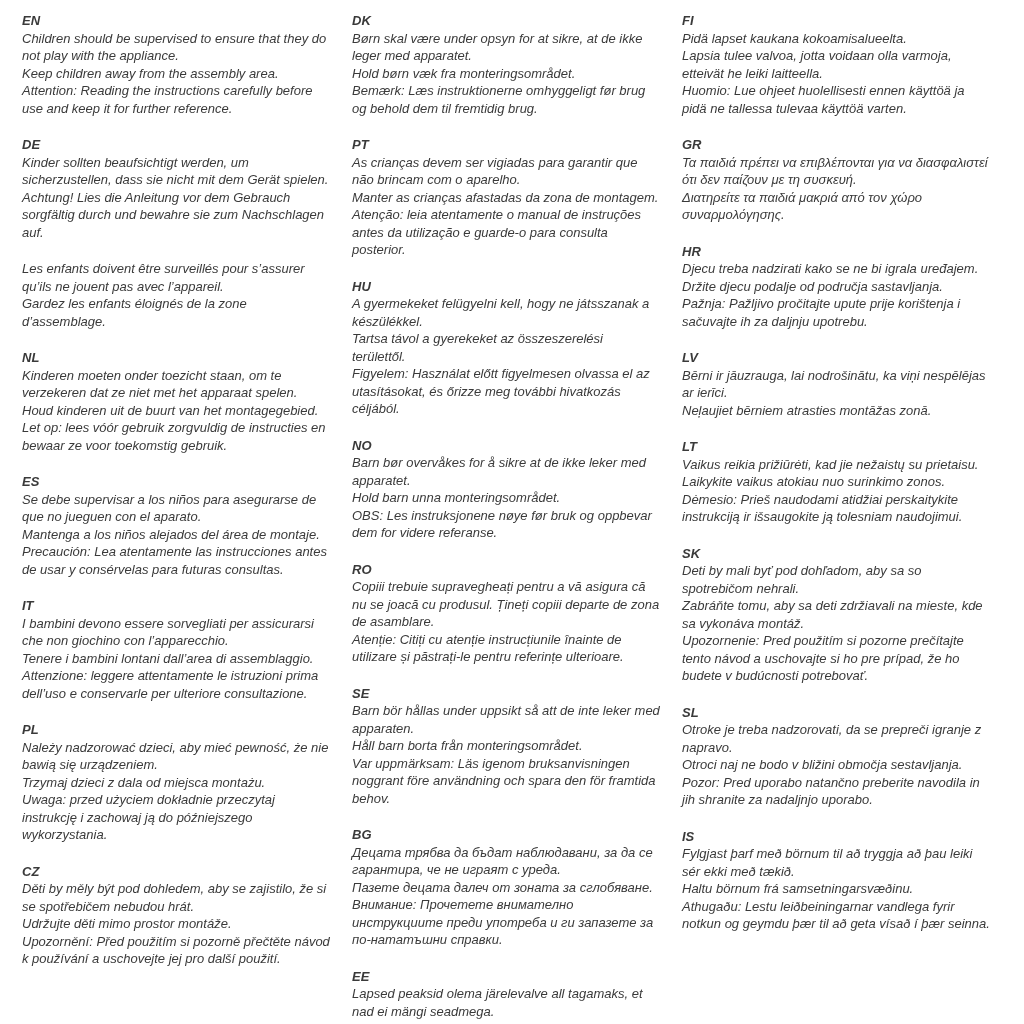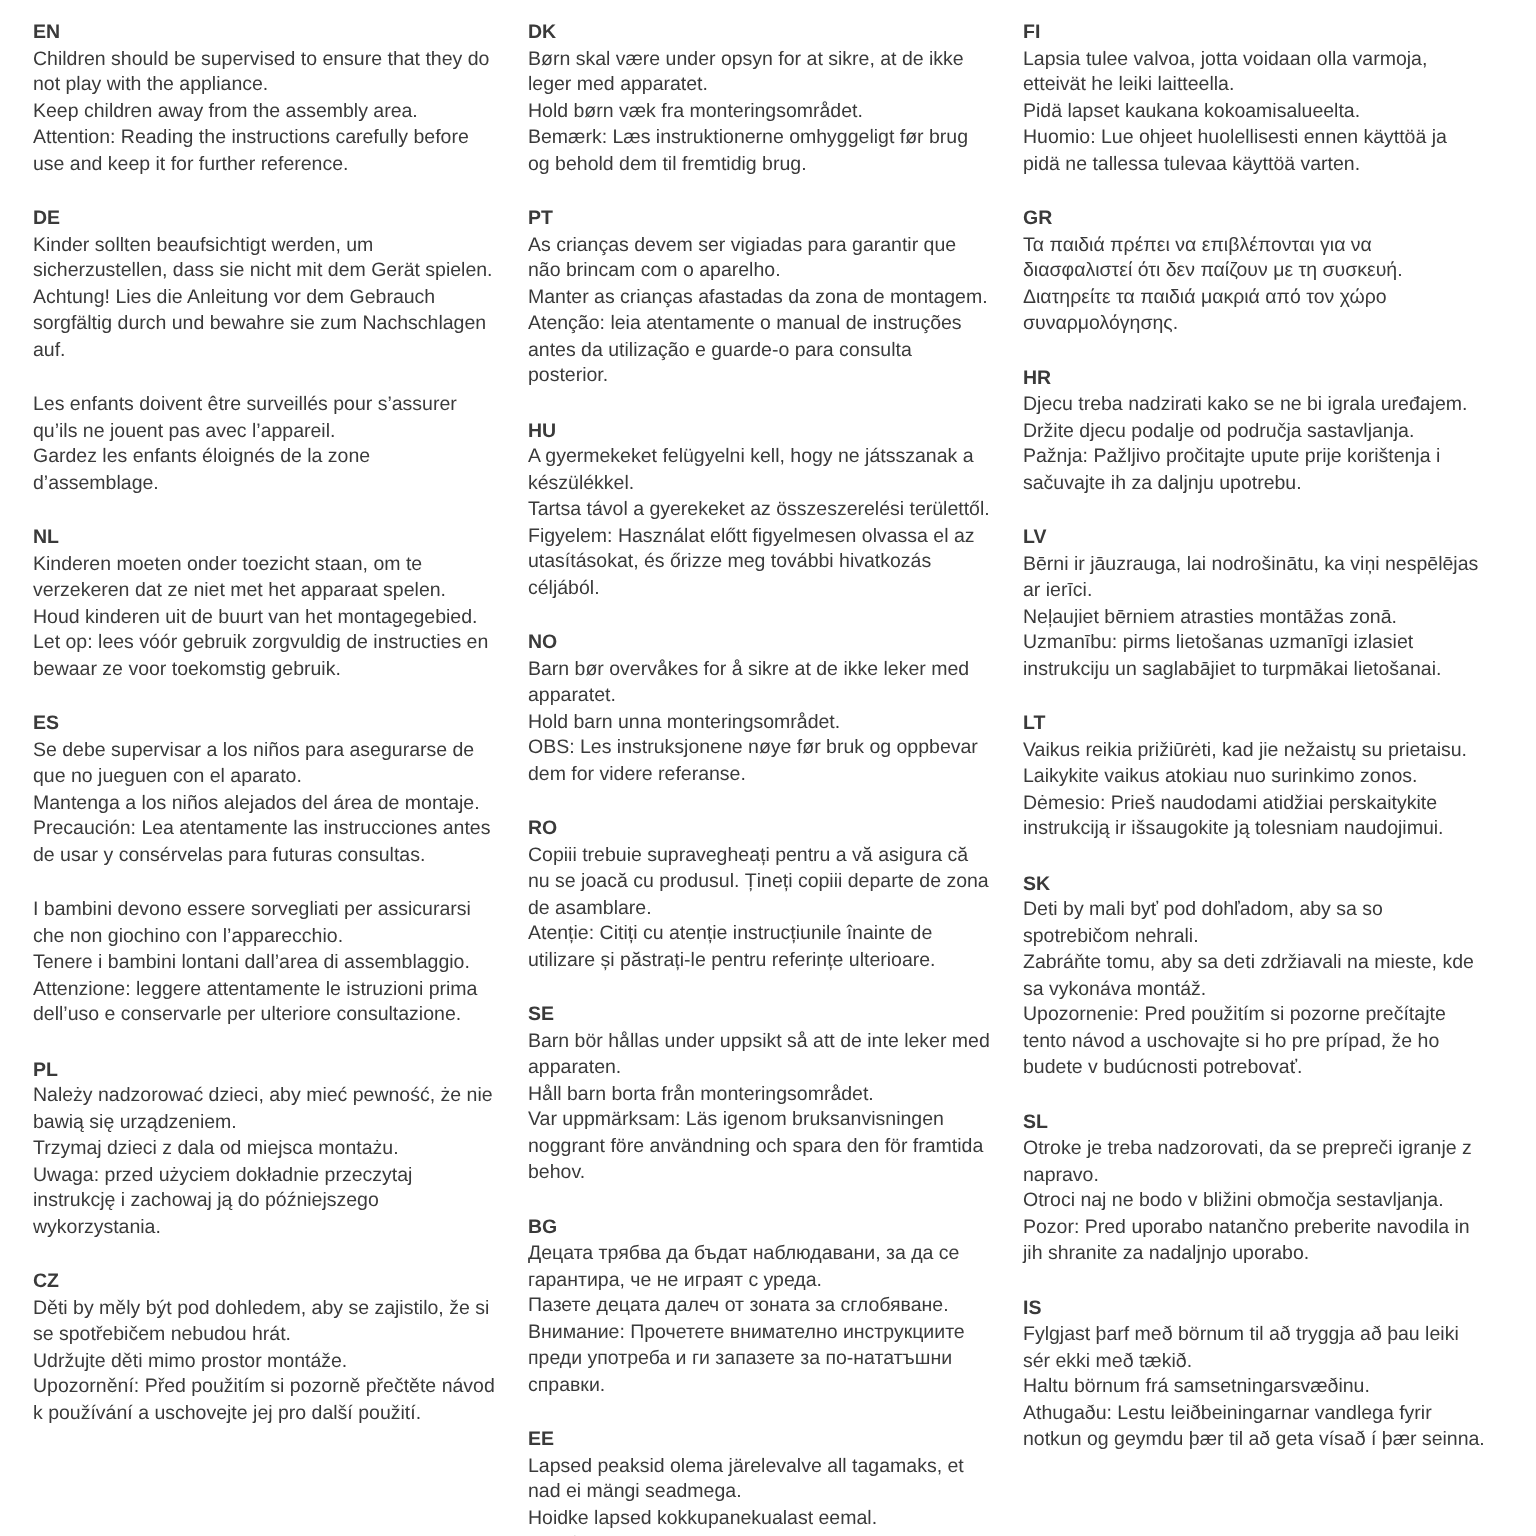--- a/index.html
+++ b/index.html
@@ -14,20 +14,21 @@
     font-family: "Liberation Sans", sans-serif;
     color: #3a3a3a;
   }
   .page {
     box-sizing: border-box;
     width: 1024px;
     height: 1024px;
     padding: 12px 22px 0 22px;
     display: flex;
     gap: 22px;
+    font-style: italic;
   }
   .col {
     width: 308px;
     flex: 0 0 308px;
   }
   .lang-section {
     margin-bottom: 19px;
   }
   .lang-code {
     font-size: 13px;
@@ -67,20 +68,21 @@
         <p class="line">Houd kinderen uit de buurt van het montagegebied.</p>
         <p class="line">Let op: lees vóór gebruik zorgvuldig de instructies en bewaar ze voor toekomstig gebruik.</p>
       </section>
       <section class="lang-section">
         <h3 class="lang-code">ES</h3>
         <p class="line">Se debe supervisar a los niños para asegurarse de que no jueguen con el aparato.</p>
         <p class="line">Mantenga a los niños alejados del área de montaje.</p>
         <p class="line">Precaución: Lea atentamente las instrucciones antes de usar y consérvelas para futuras consultas.</p>
       </section>
       <section class="lang-section">
+        <h3 class="lang-code">IT</h3>
         <p class="line">I bambini devono essere sorvegliati per assicurarsi che non giochino con l’apparecchio.</p>
         <p class="line">Tenere i bambini lontani dall’area di assemblaggio.</p>
         <p class="line">Attenzione: leggere attentamente le istruzioni prima dell’uso e conservarle per ulteriore consultazione.</p>
       </section>
       <section class="lang-section">
         <h3 class="lang-code">PL</h3>
         <p class="line">Należy nadzorować dzieci, aby mieć pewność, że nie bawią się urządzeniem.</p>
         <p class="line">Trzymaj dzieci z dala od miejsca montażu.</p>
         <p class="line">Uwaga: przed użyciem dokładnie przeczytaj instrukcję i zachowaj ją do późniejszego wykorzystania.</p>
       </section>
@@ -136,40 +138,39 @@
       <section class="lang-section">
         <h3 class="lang-code">EE</h3>
         <p class="line">Lapsed peaksid olema järelevalve all tagamaks, et nad ei mängi seadmega.</p>
         <p class="line">Hoidke lapsed kokkupanekualast eemal.</p>
         <p class="line">Tähelepanu: lugege juhised enne kasutamist hoolikalt läbi ja hoidke need tulevikus üle vaatamiseks alles.</p>
       </section>
     </div>
   <div class="col">
       <section class="lang-section">
         <h3 class="lang-code">FI</h3>
+        <p class="line">Pidä lapset kaukana kokoamisalueelta.</p>
         <p class="line">Lapsia tulee valvoa, jotta voidaan olla varmoja, etteivät he leiki laitteella.</p>
-        <p class="line">Pidä lapset kaukana kokoamisalueelta.</p>
         <p class="line">Huomio: Lue ohjeet huolellisesti ennen käyttöä ja pidä ne tallessa tulevaa käyttöä varten.</p>
       </section>
       <section class="lang-section">
         <h3 class="lang-code">GR</h3>
         <p class="line">Τα παιδιά πρέπει να επιβλέπονται για να διασφαλιστεί ότι δεν παίζουν με τη συσκευή.</p>
         <p class="line">Διατηρείτε τα παιδιά μακριά από τον χώρο συναρμολόγησης.</p>
       </section>
       <section class="lang-section">
         <h3 class="lang-code">HR</h3>
         <p class="line">Djecu treba nadzirati kako se ne bi igrala uređajem.</p>
         <p class="line">Držite djecu podalje od područja sastavljanja.</p>
         <p class="line">Pažnja: Pažljivo pročitajte upute prije korištenja i sačuvajte ih za daljnju upotrebu.</p>
       </section>
       <section class="lang-section">
         <h3 class="lang-code">LV</h3>
         <p class="line">Bērni ir jāuzrauga, lai nodrošinātu, ka viņi nespēlējas ar ierīci.</p>
         <p class="line">Neļaujiet bērniem atrasties montāžas zonā.</p>
-        <p class="line">Uzmanību: pirms lietošanas uzmanīgi izlasiet instrukciju un saglabājiet to turpmākai lietošanai.</p>
       </section>
       <section class="lang-section">
         <h3 class="lang-code">LT</h3>
         <p class="line">Vaikus reikia prižiūrėti, kad jie nežaistų su prietaisu.</p>
         <p class="line">Laikykite vaikus atokiau nuo surinkimo zonos.</p>
         <p class="line">Dėmesio: Prieš naudodami atidžiai perskaitykite instrukciją ir išsaugokite ją tolesniam naudojimui.</p>
       </section>
       <section class="lang-section">
         <h3 class="lang-code">SK</h3>
         <p class="line">Deti by mali byť pod dohľadom, aby sa so spotrebičom nehrali.</p>

